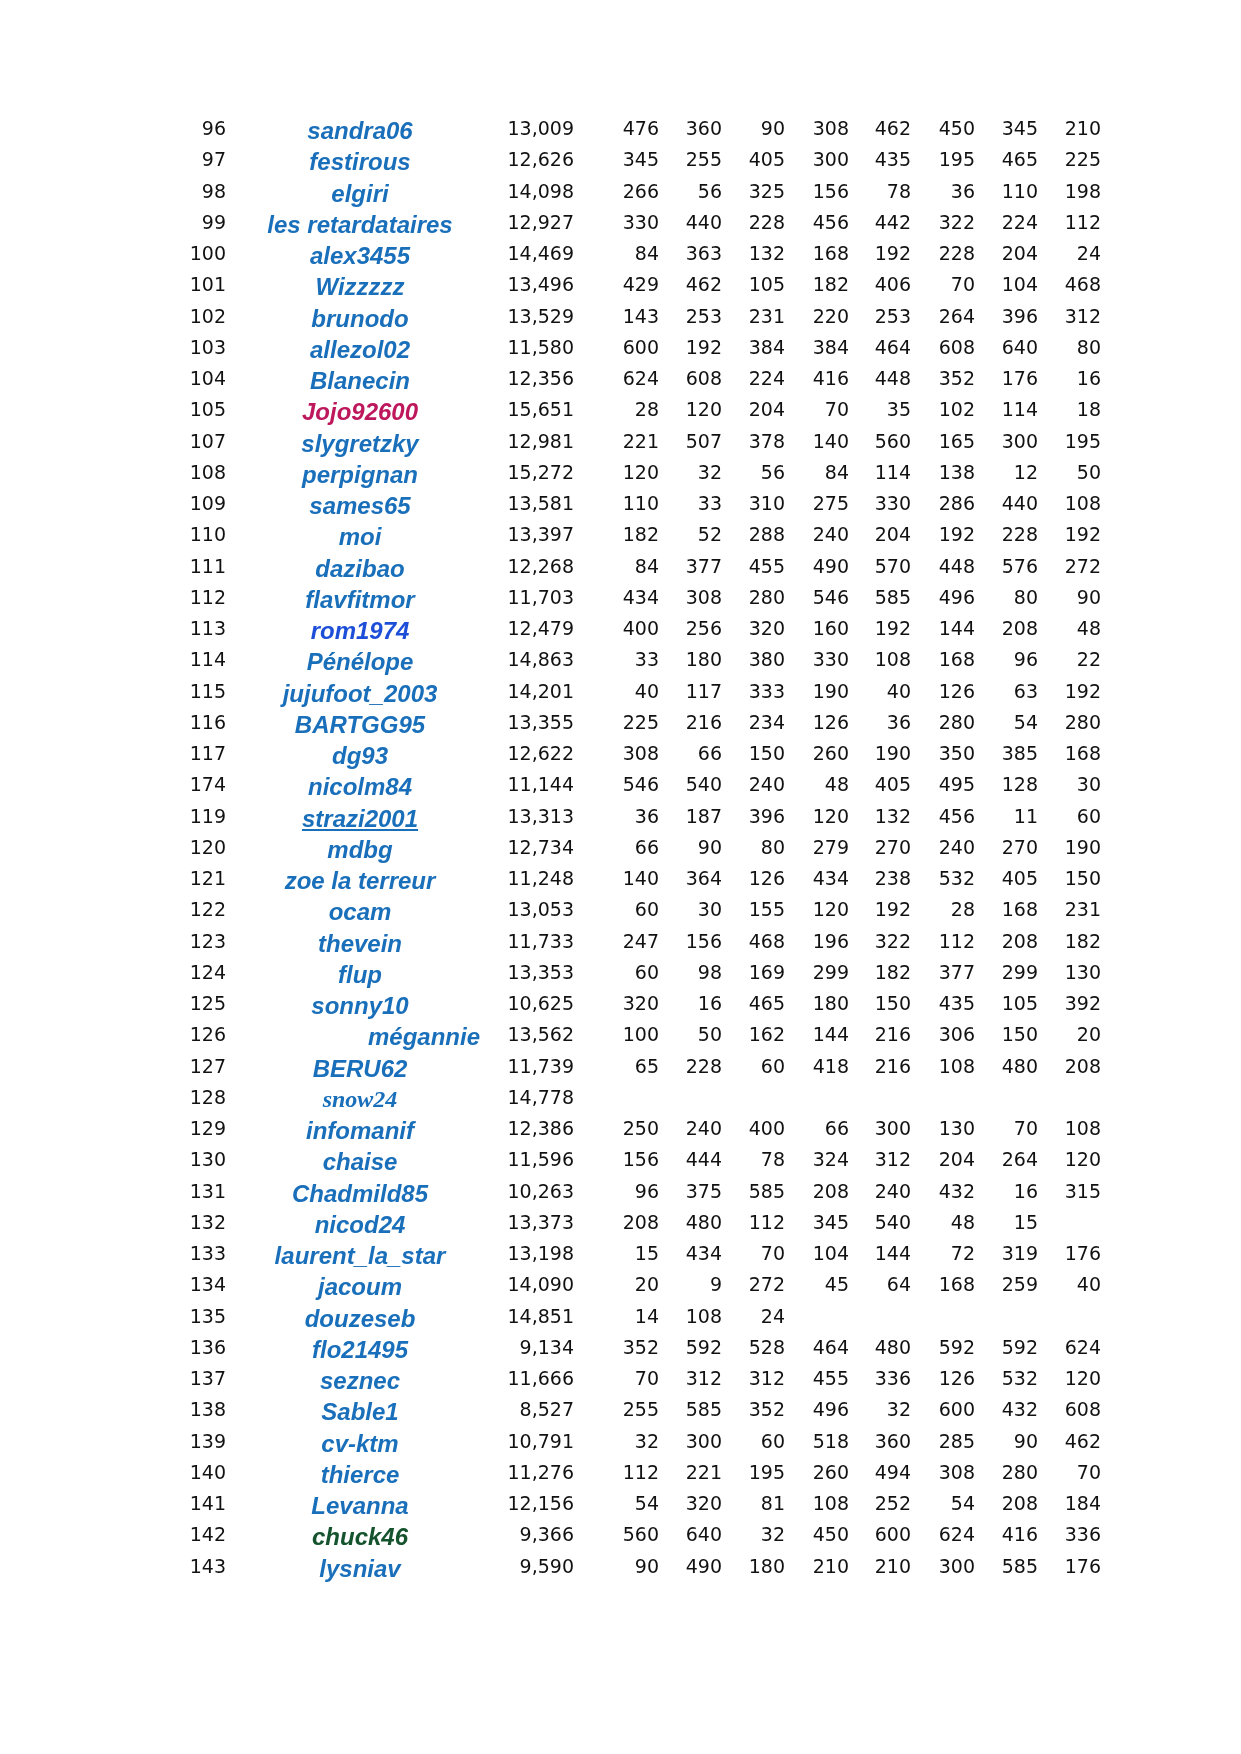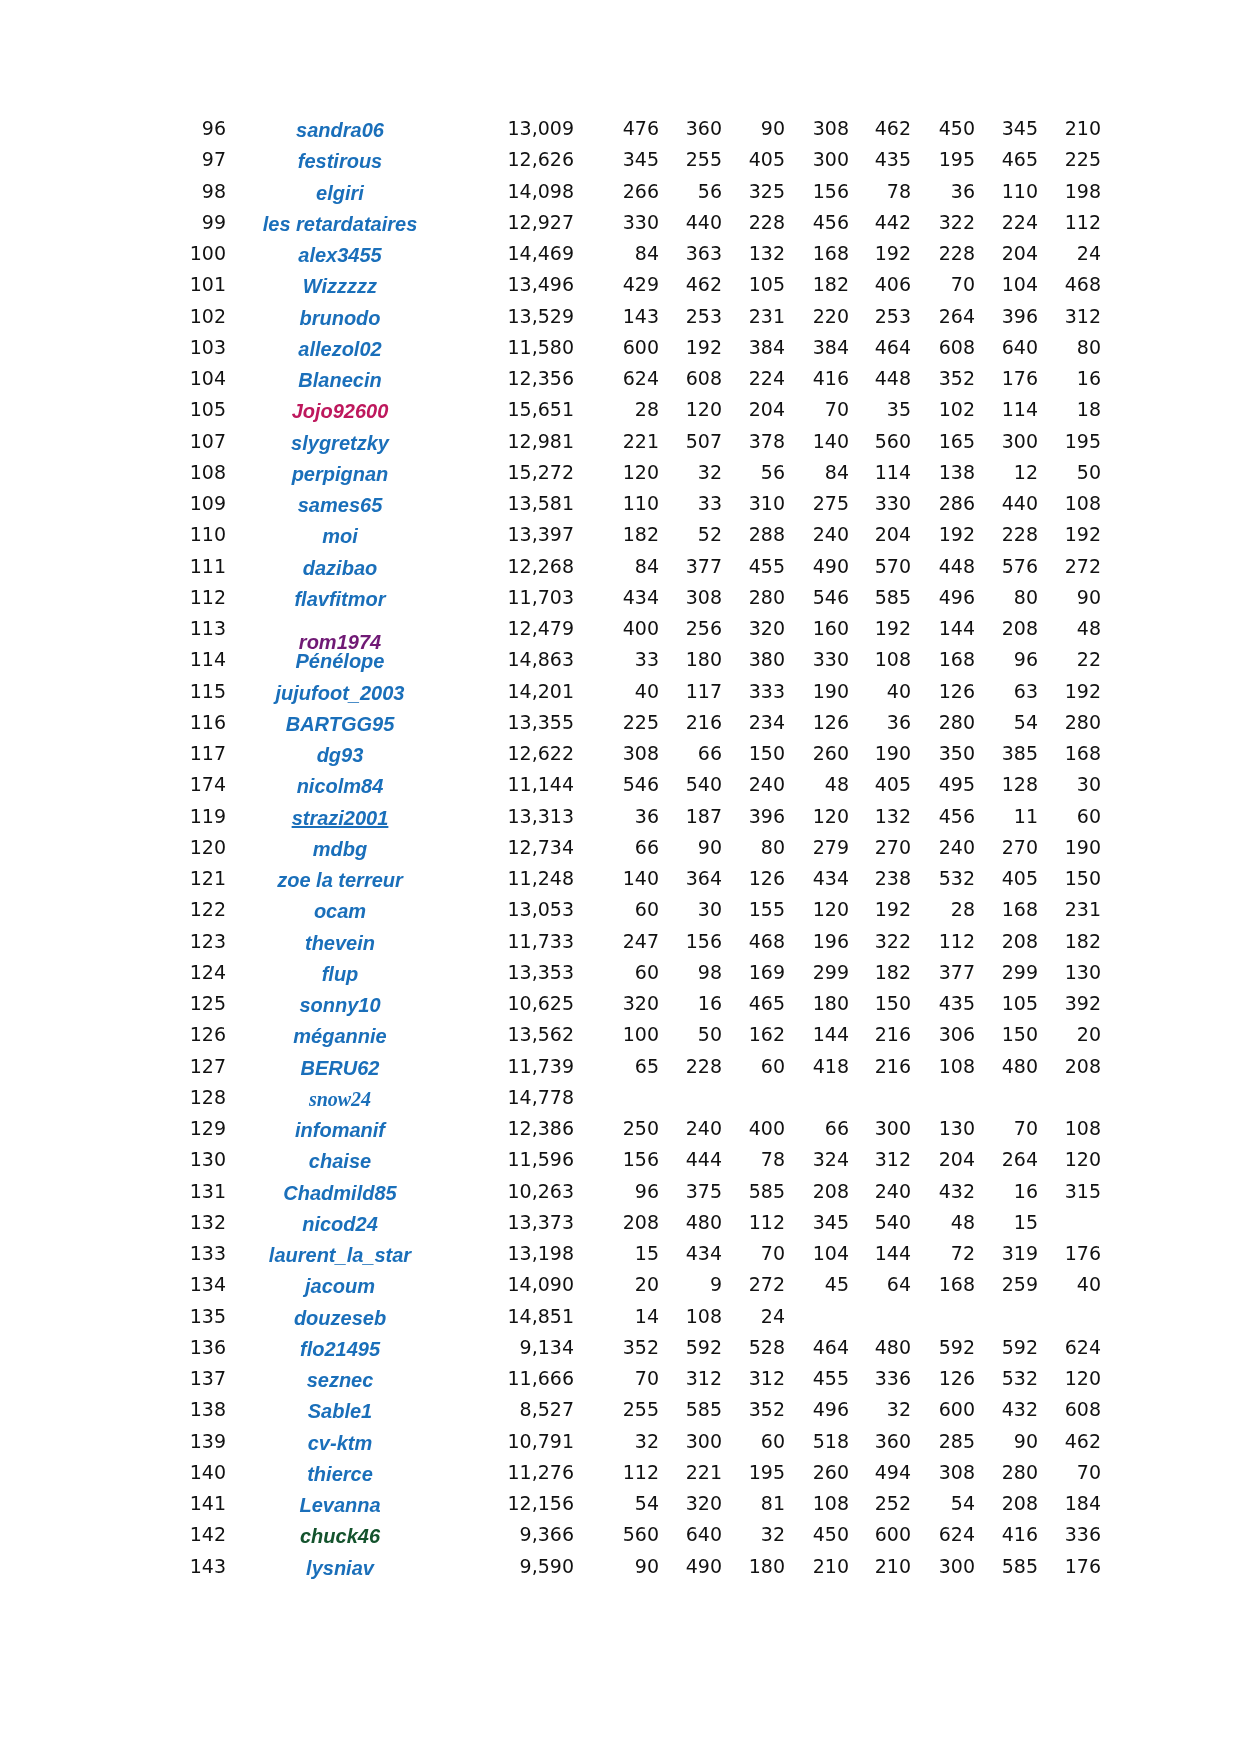--- a/index.html
+++ b/index.html
@@ -3,22 +3,22 @@
 <meta charset="utf-8">
 <style>
   html, body { margin: 0; padding: 0; background: #ffffff; }
   body { width: 1241px; height: 1754px; position: relative; overflow: hidden;
          font-family: "Liberation Sans", sans-serif; }
   #sheet { position: absolute; left: 0; top: 113px; }
   .row { position: relative; height: 31.25px; width: 1241px; padding-left: 10px; }
   .cell { position: absolute; top: 0; height: 31.25px; line-height: 31.25px;
           font-family: "DejaVu Sans", sans-serif; font-size: 19px; color: #111; white-space: nowrap; }
   .rank { left: 150px; width: 76px; text-align: right; }
-  .name { left: 220px; width: 240px; text-align: center; color: #1a6fba; font-style: italic; font-weight: bold;
-          font-family: "Liberation Sans", sans-serif; font-size: 20px; top: 2px; }
+  .name { left: 240px; width: 240px; text-align: center; color: #1a6fba; font-style: italic; font-weight: bold;
+          font-family: "Liberation Sans", sans-serif; font-size: 24px; top: 2px; }
   .total { left: 480px; width: 94px; text-align: right; }
   .v { width: 56px; text-align: right; }
   .v0 { left: 603px; } .v1 { left: 666px; } .v2 { left: 729px; } .v3 { left: 793px; }
   .v4 { left: 855px; } .v5 { left: 919px; } .v6 { left: 982px; } .v7 { left: 1045px; }
 </style>
 </head>
 <body>
 
 <div id="sheet">
     <div class="row">
@@ -224,21 +224,21 @@
     <span class="cell v v1">308</span>
     <span class="cell v v2">280</span>
     <span class="cell v v3">546</span>
     <span class="cell v v4">585</span>
     <span class="cell v v5">496</span>
     <span class="cell v v6">80</span>
     <span class="cell v v7">90</span>
   </div>
     <div class="row">
     <span class="cell rank">113</span>
-    <span class="cell name" style="color: #701a75; margin-top: 12px;">rom1974</span>
+    <span class="cell name" style="color: #1d4ed8;">rom1974</span>
     <span class="cell total">12,479</span>
     <span class="cell v v0">400</span>
     <span class="cell v v1">256</span>
     <span class="cell v v2">320</span>
     <span class="cell v v3">160</span>
     <span class="cell v v4">192</span>
     <span class="cell v v5">144</span>
     <span class="cell v v6">208</span>
     <span class="cell v v7">48</span>
   </div>
@@ -393,21 +393,21 @@
     <span class="cell v v1">16</span>
     <span class="cell v v2">465</span>
     <span class="cell v v3">180</span>
     <span class="cell v v4">150</span>
     <span class="cell v v5">435</span>
     <span class="cell v v6">105</span>
     <span class="cell v v7">392</span>
   </div>
     <div class="row">
     <span class="cell rank">126</span>
-    <span class="cell name" style="color: rgb(26, 111, 186);">mégannie</span>
+    <span class="cell name" style="color: rgb(26, 111, 186); text-align: right;">mégannie</span>
     <span class="cell total">13,562</span>
     <span class="cell v v0">100</span>
     <span class="cell v v1">50</span>
     <span class="cell v v2">162</span>
     <span class="cell v v3">144</span>
     <span class="cell v v4">216</span>
     <span class="cell v v5">306</span>
     <span class="cell v v6">150</span>
     <span class="cell v v7">20</span>
   </div>

